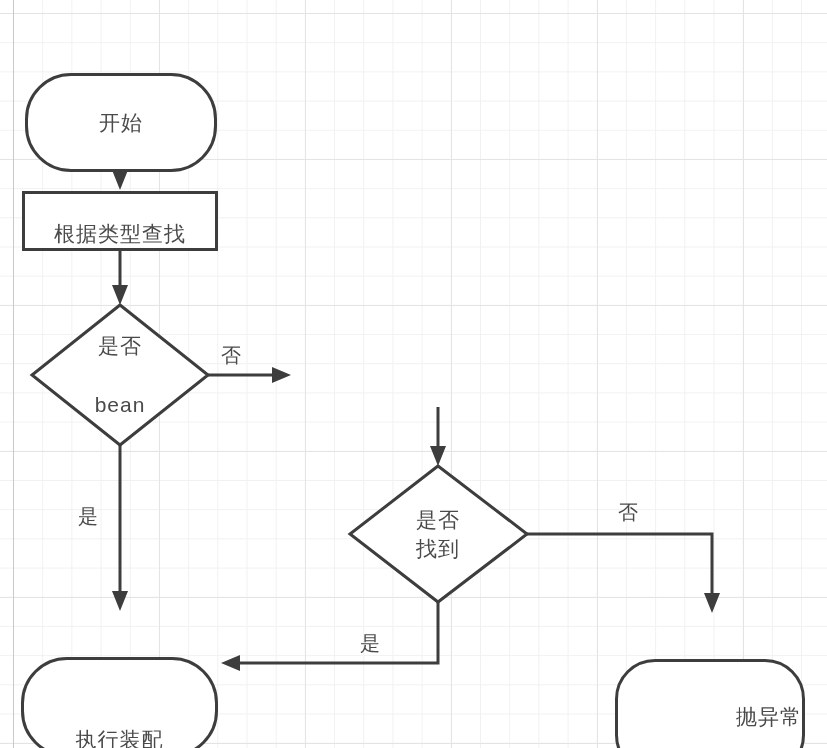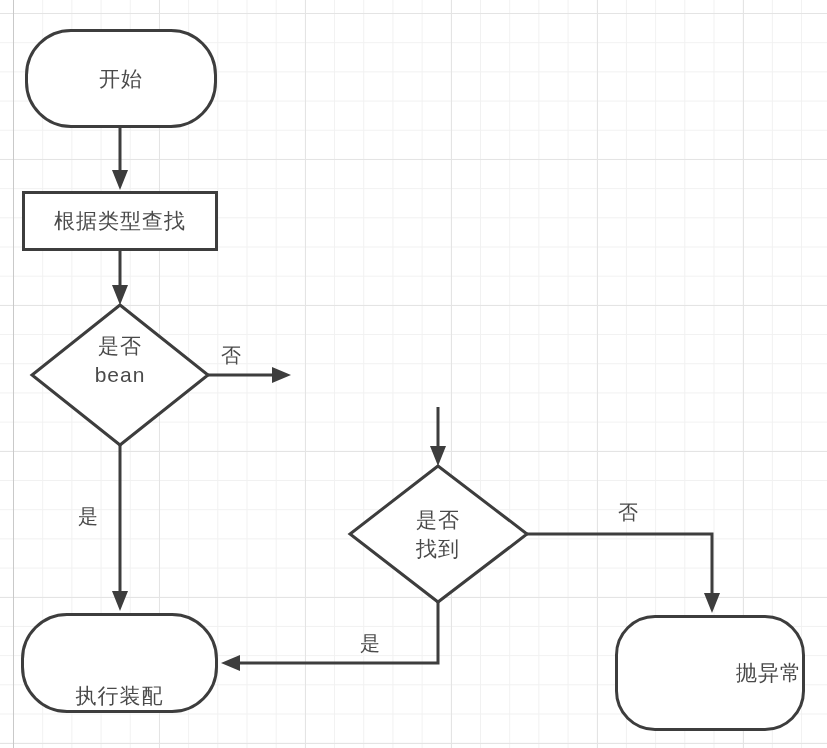--- a/index.html
+++ b/index.html
@@ -44,30 +44,30 @@
     border: 3px solid #3d3d3d;
     background: #ffffff;
     display: flex;
     align-items: center;
     justify-content: center;
     z-index: 2;
     color: #4a4a4a;
     font-size: 21px;
     letter-spacing: 1px;
   }
-  .node.rounded { border-radius: 46px; }
+  .node.rounded { border-radius: 46px; margin-top: 44px; }
   .node-label { white-space: nowrap; }
 
   .diamond-label {
     position: absolute;
     z-index: 3;
     display: flex;
     flex-direction: column;
     align-items: center;
-    justify-content: flex-start;
+    justify-content: space-between;
     text-align: center;
     color: #4a4a4a;
     font-size: 21px;
     line-height: 29px;
     letter-spacing: 1px;
   }
   .edge-label {
     position: absolute;
     z-index: 3;
     width: 28px;
@@ -129,21 +129,21 @@
     <g>
       <path d="M438,602 L438,663 L238,663" fill="none" stroke="#3d3d3d" stroke-width="3"></path>
       <polygon points="221,663 240,655 240,671" fill="#3d3d3d"></polygon>
     </g>
   </svg>
 
   <div class="node rounded" style="left:25px; top:29px; width:192px; height:99px;">
     <span class="node-label">开始</span>
   </div>
 
-  <div class="node" style="left:22px; top:191px; width:196px; height:60px;">
+  <div class="node" style="left:22px; top:191px; width:196px; height:60px;align-items:flex-end;">
     <span class="node-label">根据类型查找</span>
   </div>
 
 
   <div class="node rounded" style="left:21px; top:613px; width:197px; height:100px;align-items:flex-end;">
     <span class="node-label">执行装配</span>
   </div>
 
   <div class="node rounded" style="left:615px; top:615px; width:190px; height:116px; border-radius:40px;justify-content:flex-end;">
     <span class="node-label">抛异常</span>

